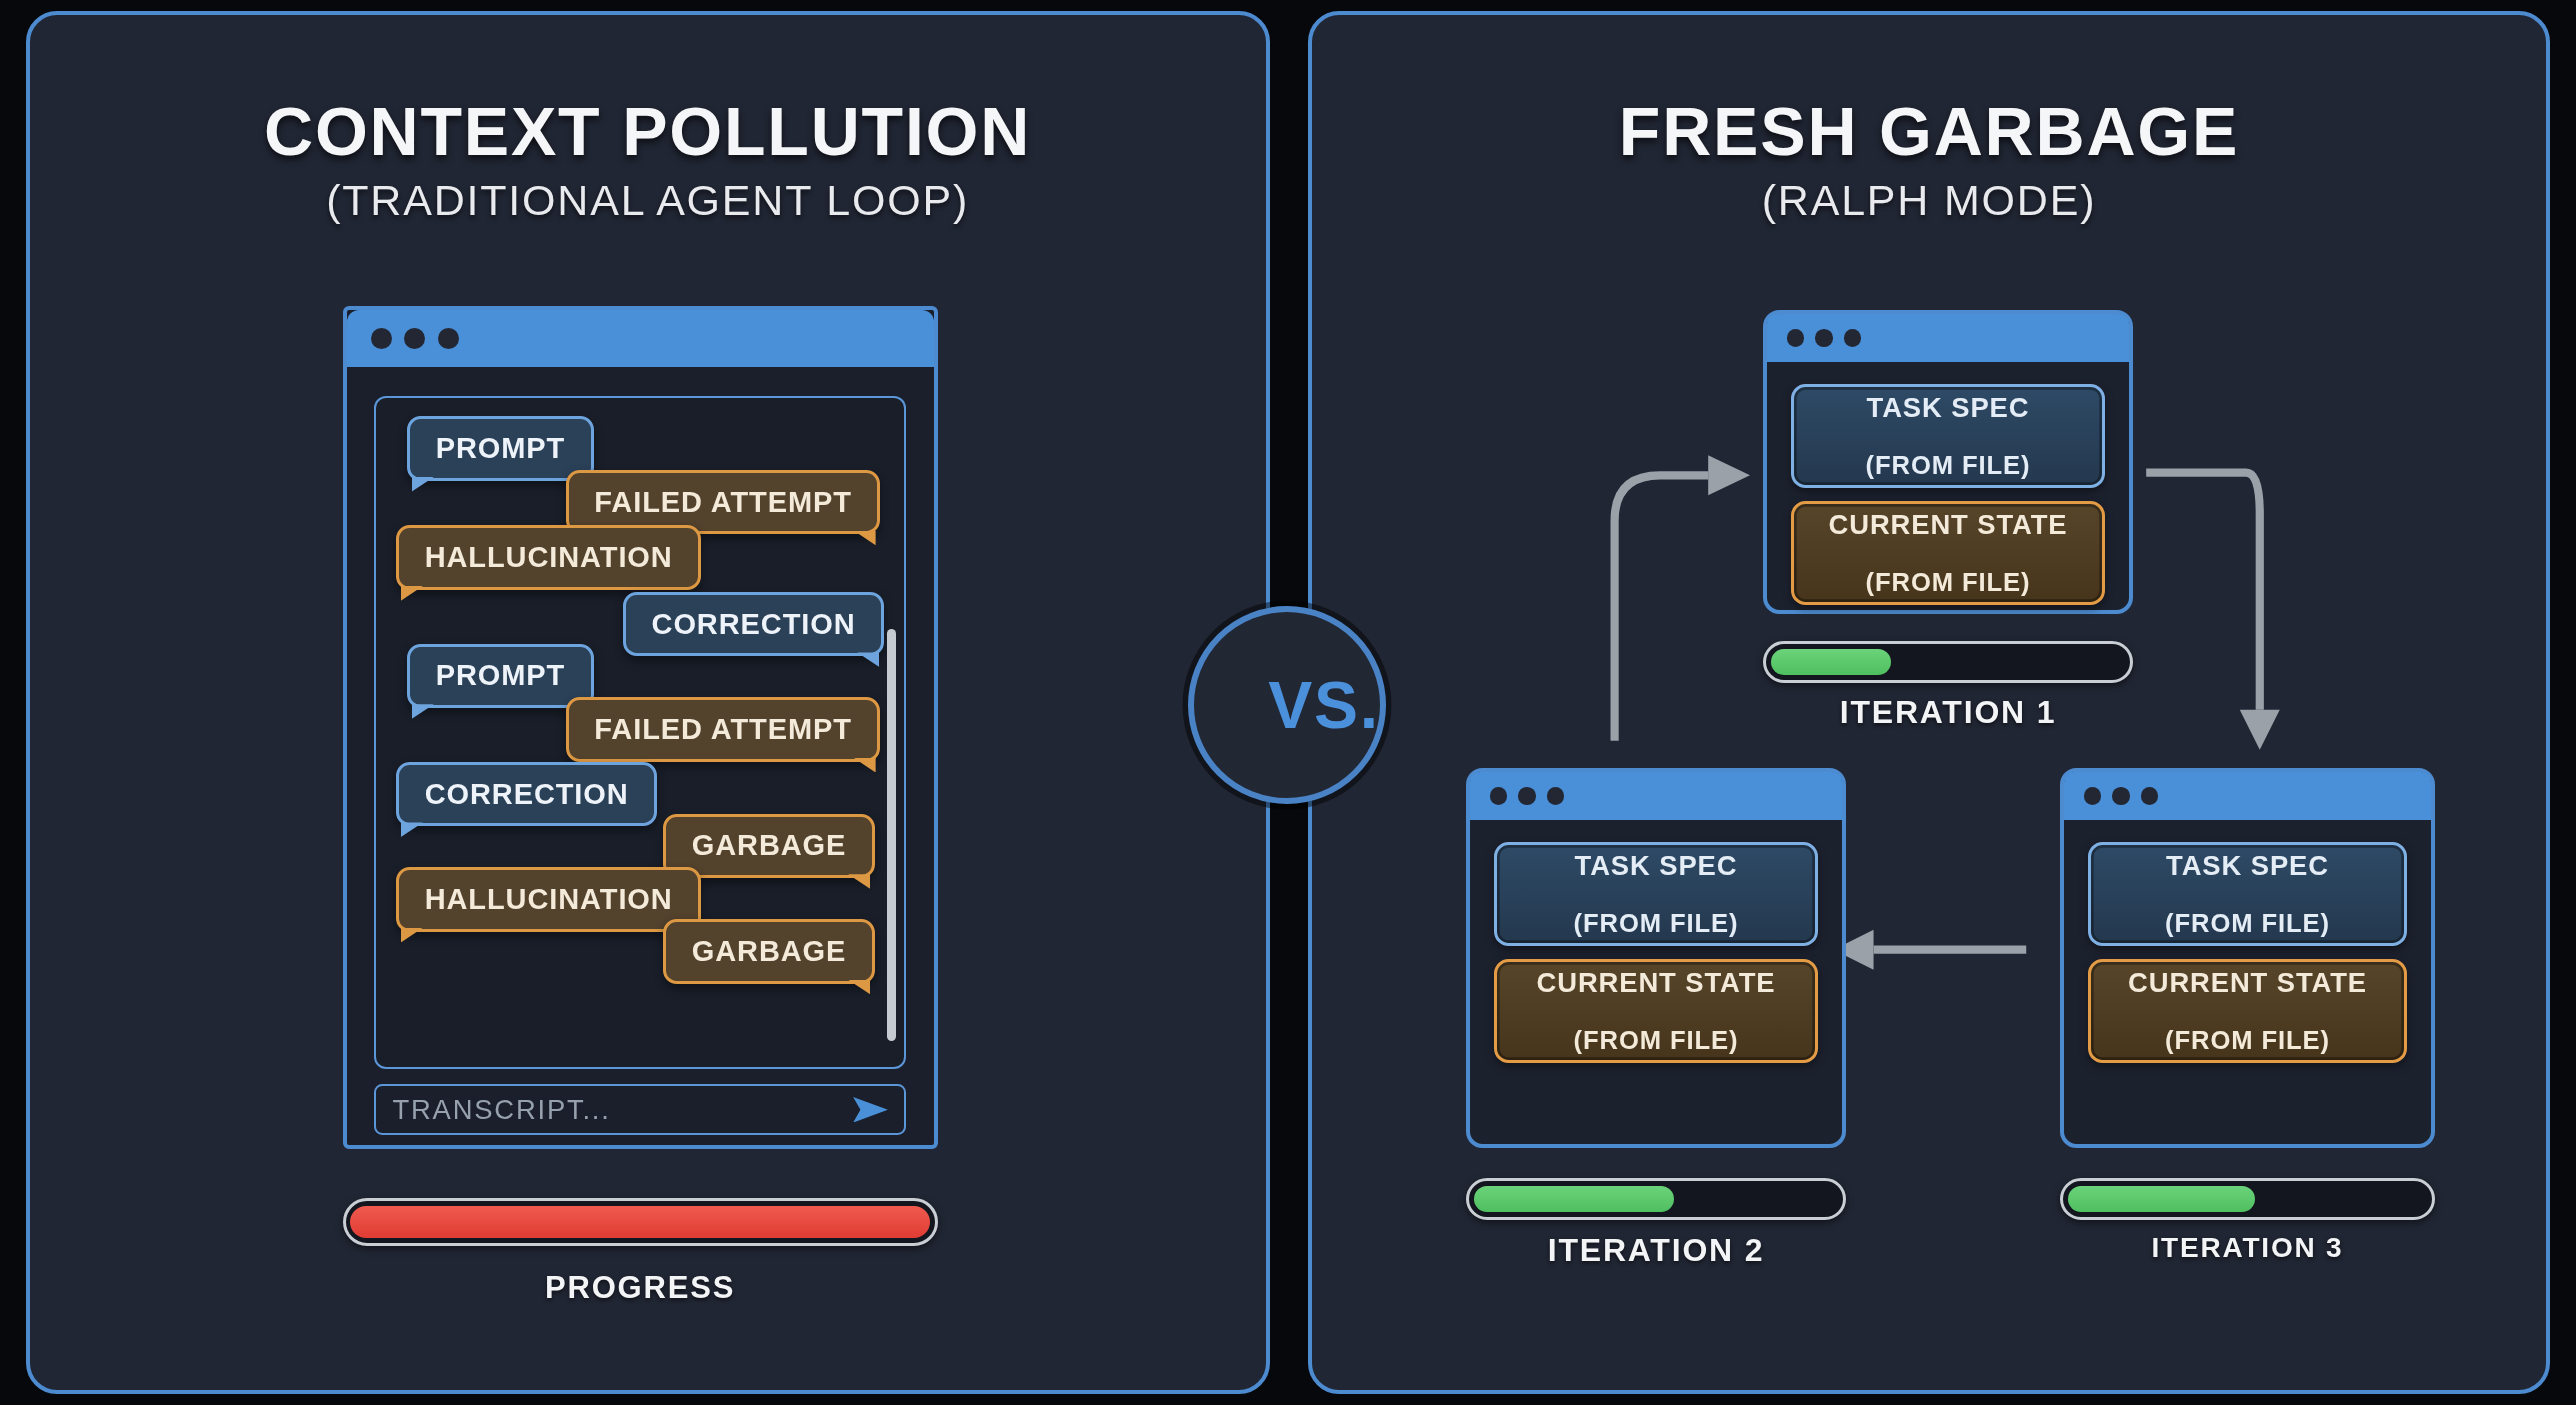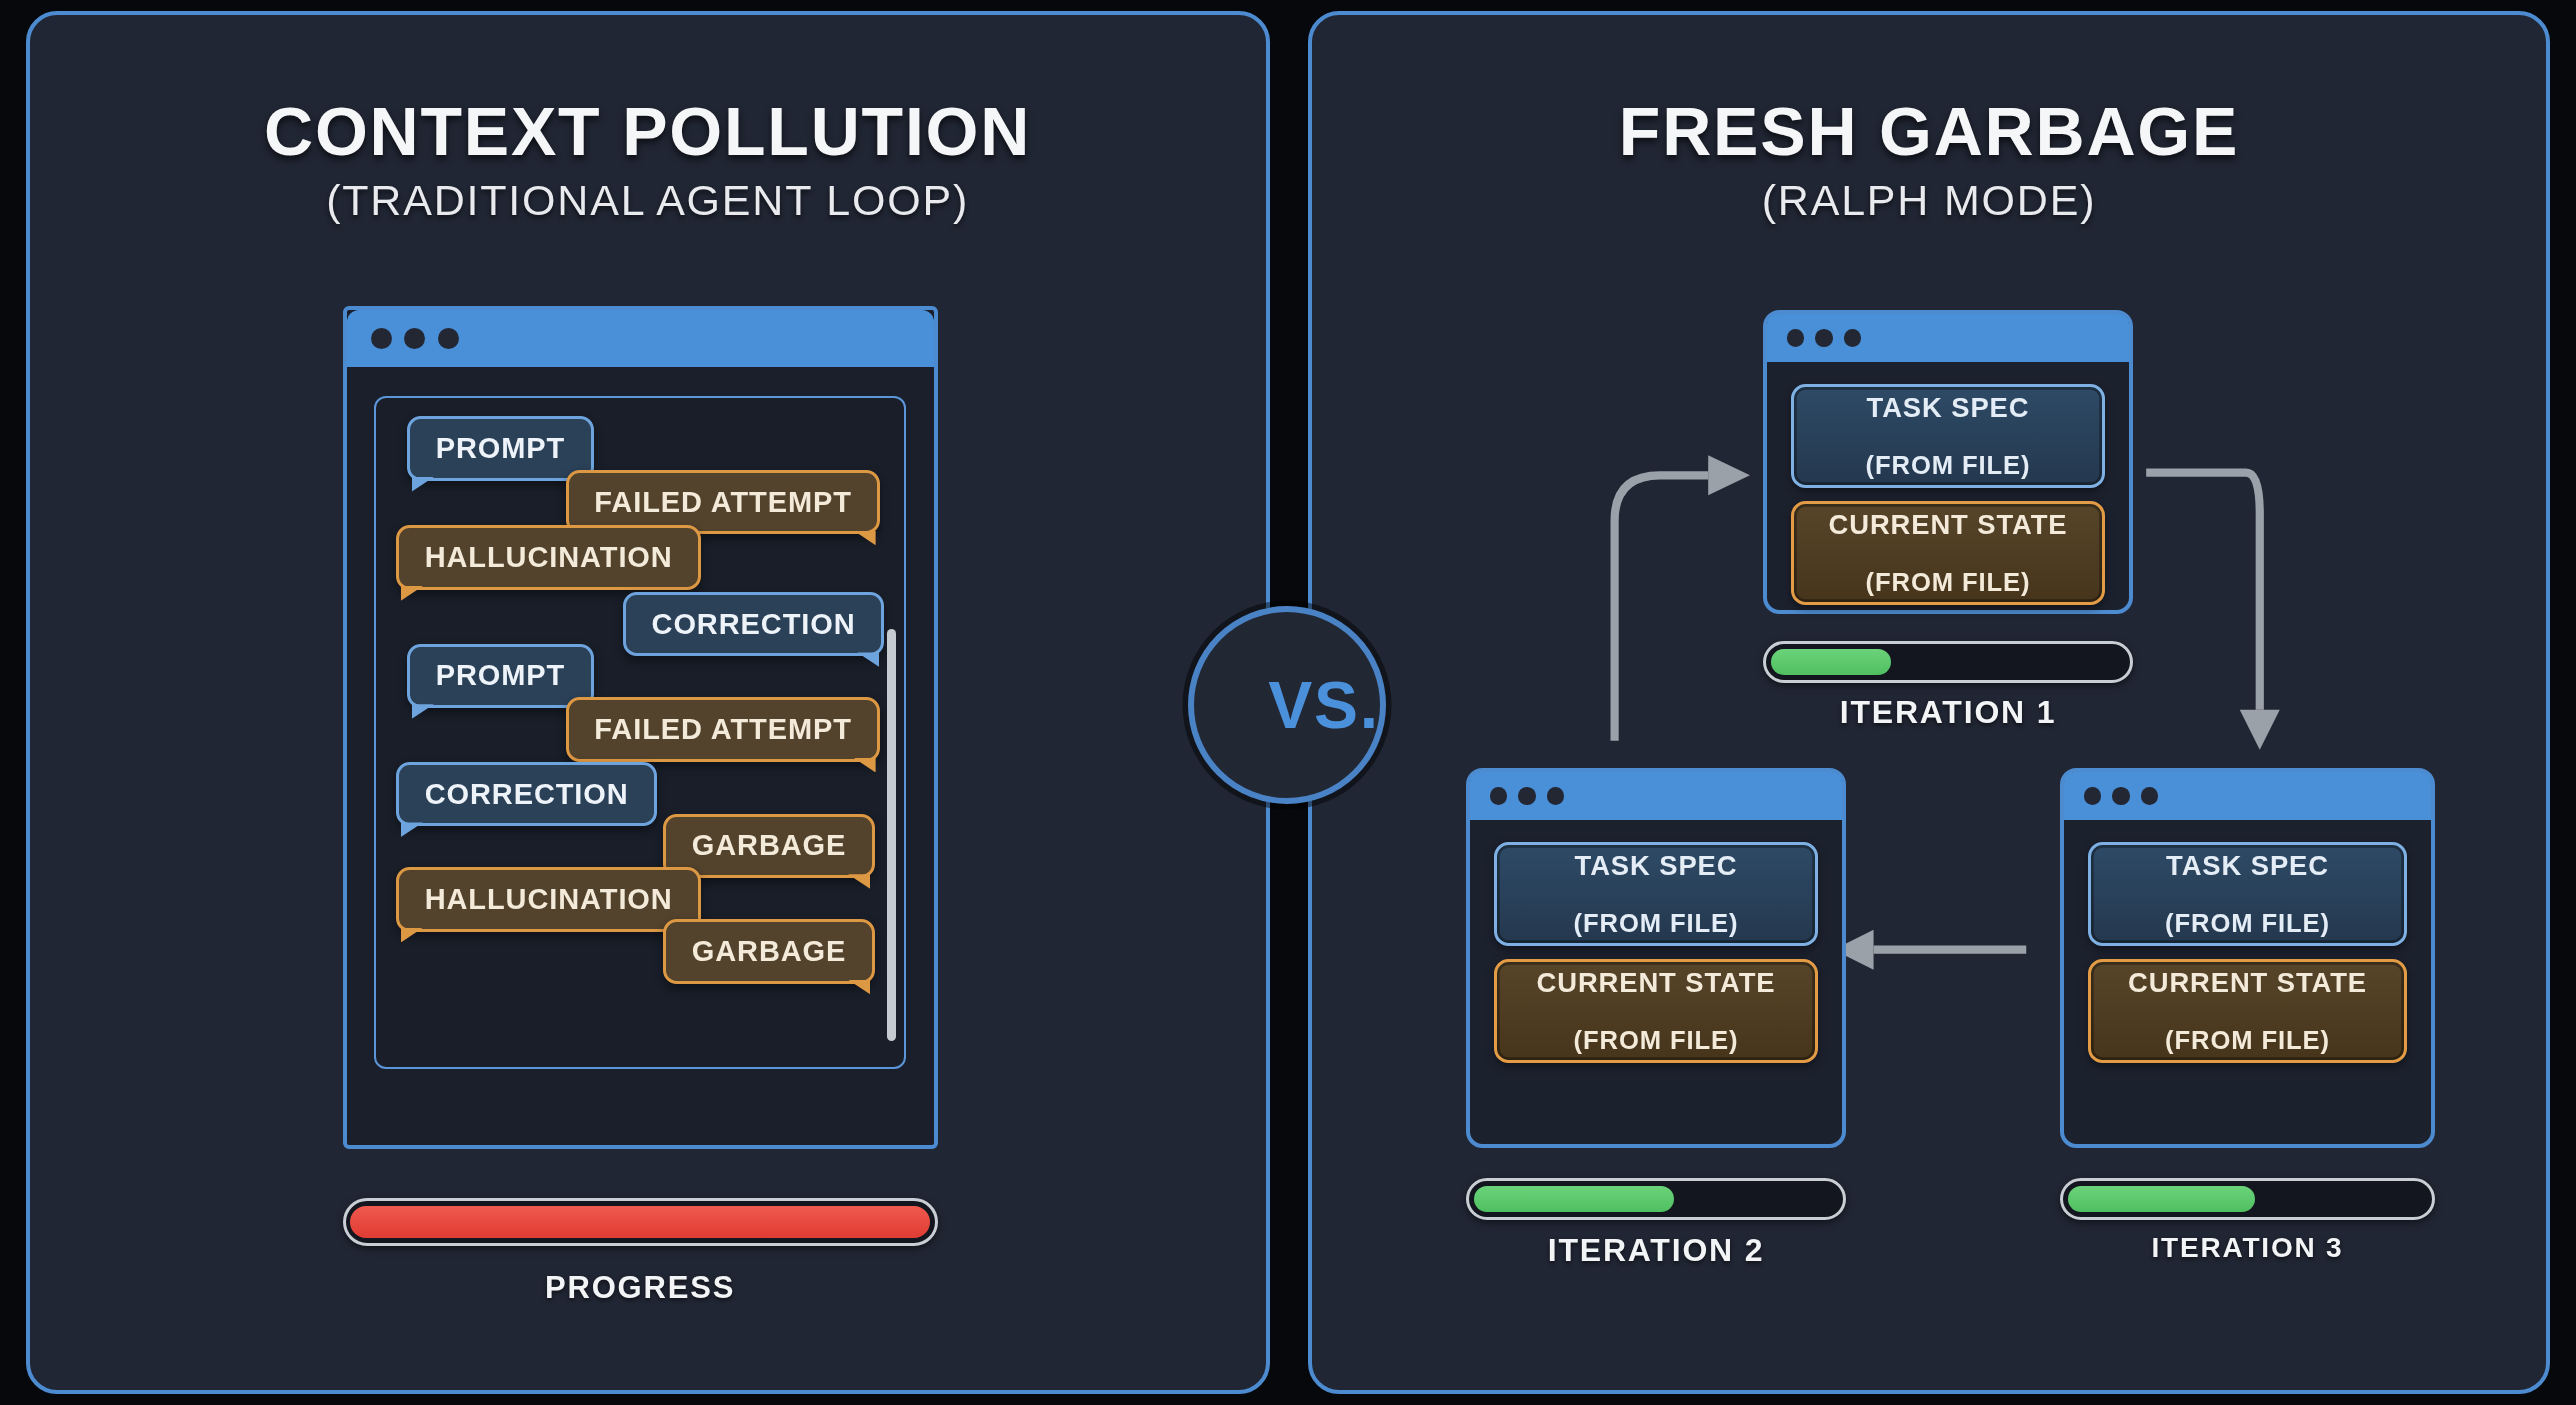--- a/index.html
+++ b/index.html
@@ -139,20 +139,28 @@
         <div class="bubble blue right b4">CORRECTION</div>
         <div class="bubble blue left b5">PROMPT</div>
         <div class="bubble orange right b6">FAILED ATTEMPT</div>
         <div class="bubble blue left b7">CORRECTION</div>
         <div class="bubble orange right b8">GARBAGE</div>
         <div class="bubble orange left b9">HALLUCINATION</div>
         <div class="bubble orange right b10">GARBAGE</div>
         <div class="scrollbar"></div>
       </div>
 
+      <div class="input-row">
+        <input type="text" placeholder="TRANSCRIPT..." style="">
+        <span class="send-icon">
+          <svg width="35" height="25.6" viewBox="0 0 38 28">
+            <polygon points="0,0 38,14 0,28 8,14" fill="#4a90d8"></polygon>
+          </svg>
+        </span>
+      </div>
     </div>
 
     <div class="pbar main">
       <div class="pfill red" style="width: 100%;"></div>
     </div>
     <div class="plabel main">PROGRESS</div>
   </div>
 
   <div class="vs-badge">
     <span>VS.</span>

